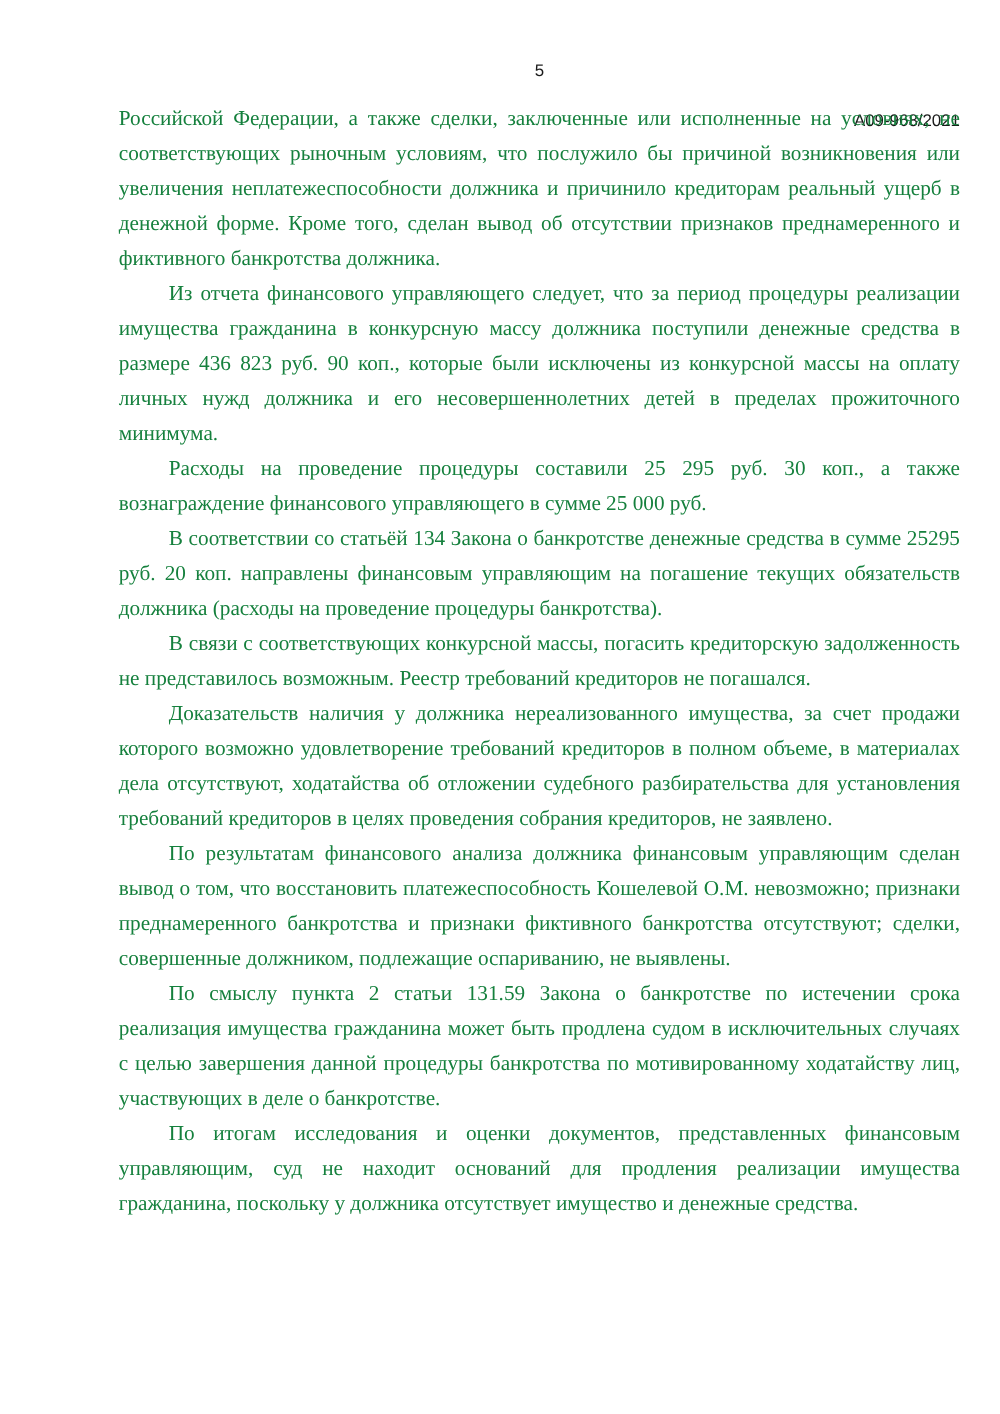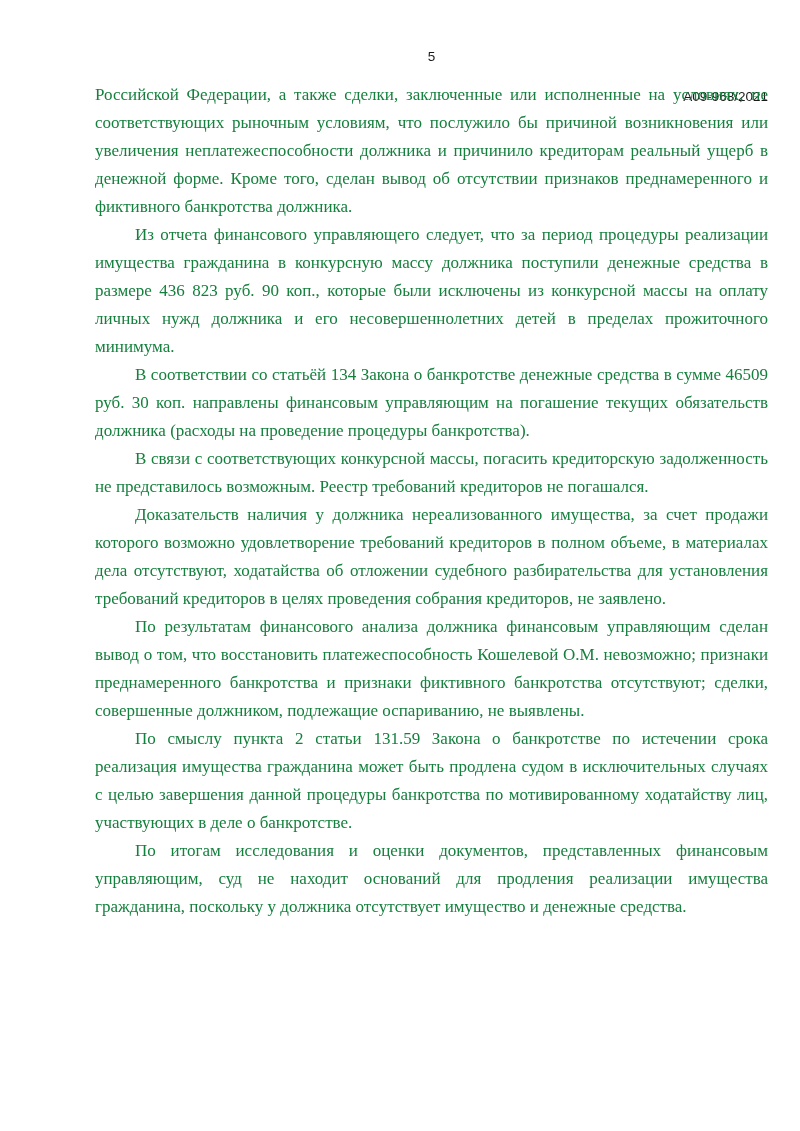--- a/index.html
+++ b/index.html
@@ -62,20 +62,21 @@
 <body>
 
 <div class="page">
   <div class="page-header">
     <span class="page-number">5</span>
     <span class="case-number">А09-968/2021</span>
   </div>
   <div class="document-body">
       <p class="para">Российской Федерации, а также сделки, заключенные или исполненные на условиях, не соответствующих рыночным условиям, что послужило бы причиной возникновения или увеличения неплатежеспособности должника и причинило кредиторам реальный ущерб в денежной форме. Кроме того, сделан вывод об отсутствии признаков преднамеренного и фиктивного банкротства должника.</p>
       <p class="para indent">Из отчета финансового управляющего следует, что за период процедуры реализации имущества гражданина в конкурсную массу должника поступили денежные средства в размере 436 823 руб. 90 коп., которые были исключены из конкурсной массы на оплату личных нужд должника и его несовершеннолетних детей в пределах прожиточного минимума.</p>
-      <p class="para indent">В соответствии со статьёй 134 Закона о банкротстве денежные средства в сумме 46509 руб. 30 коп. направлены финансовым управляющим на погашение текущих обязательств должника (расходы на проведение процедуры банкротства).</p>
+      <p class="para indent">Расходы на проведение процедуры составили 25 295 руб. 30 коп., а также вознаграждение финансового управляющего в сумме 25 000 руб.</p>
+      <p class="para indent">В соответствии со статьёй 134 Закона о банкротстве денежные средства в сумме 25295 руб. 20 коп. направлены финансовым управляющим на погашение текущих обязательств должника (расходы на проведение процедуры банкротства).</p>
       <p class="para indent">В связи с соответствующих конкурсной массы, погасить кредиторскую задолженность не представилось возможным. Реестр требований кредиторов не погашался.</p>
       <p class="para indent">Доказательств наличия у должника нереализованного имущества, за счет продажи которого возможно удовлетворение требований кредиторов в полном объеме, в материалах дела отсутствуют, ходатайства об отложении судебного разбирательства для установления требований кредиторов в целях проведения собрания кредиторов, не заявлено.</p>
       <p class="para indent">По результатам финансового анализа должника финансовым управляющим сделан вывод о том, что восстановить платежеспособность Кошелевой О.М. невозможно; признаки преднамеренного банкротства и признаки фиктивного банкротства отсутствуют; сделки, совершенные должником, подлежащие оспариванию, не выявлены.</p>
       <p class="para indent">По смыслу пункта 2 статьи 131.59 Закона о банкротстве по истечении срока реализация имущества гражданина может быть продлена судом в исключительных случаях с целью завершения данной процедуры банкротства по мотивированному ходатайству лиц, участвующих в деле о банкротстве.</p>
       <p class="para indent">По итогам исследования и оценки документов, представленных финансовым управляющим, суд не находит оснований для продления реализации имущества гражданина, поскольку у должника отсутствует имущество и денежные средства.</p>
     </div>
 </div>
 
 </body></html>

